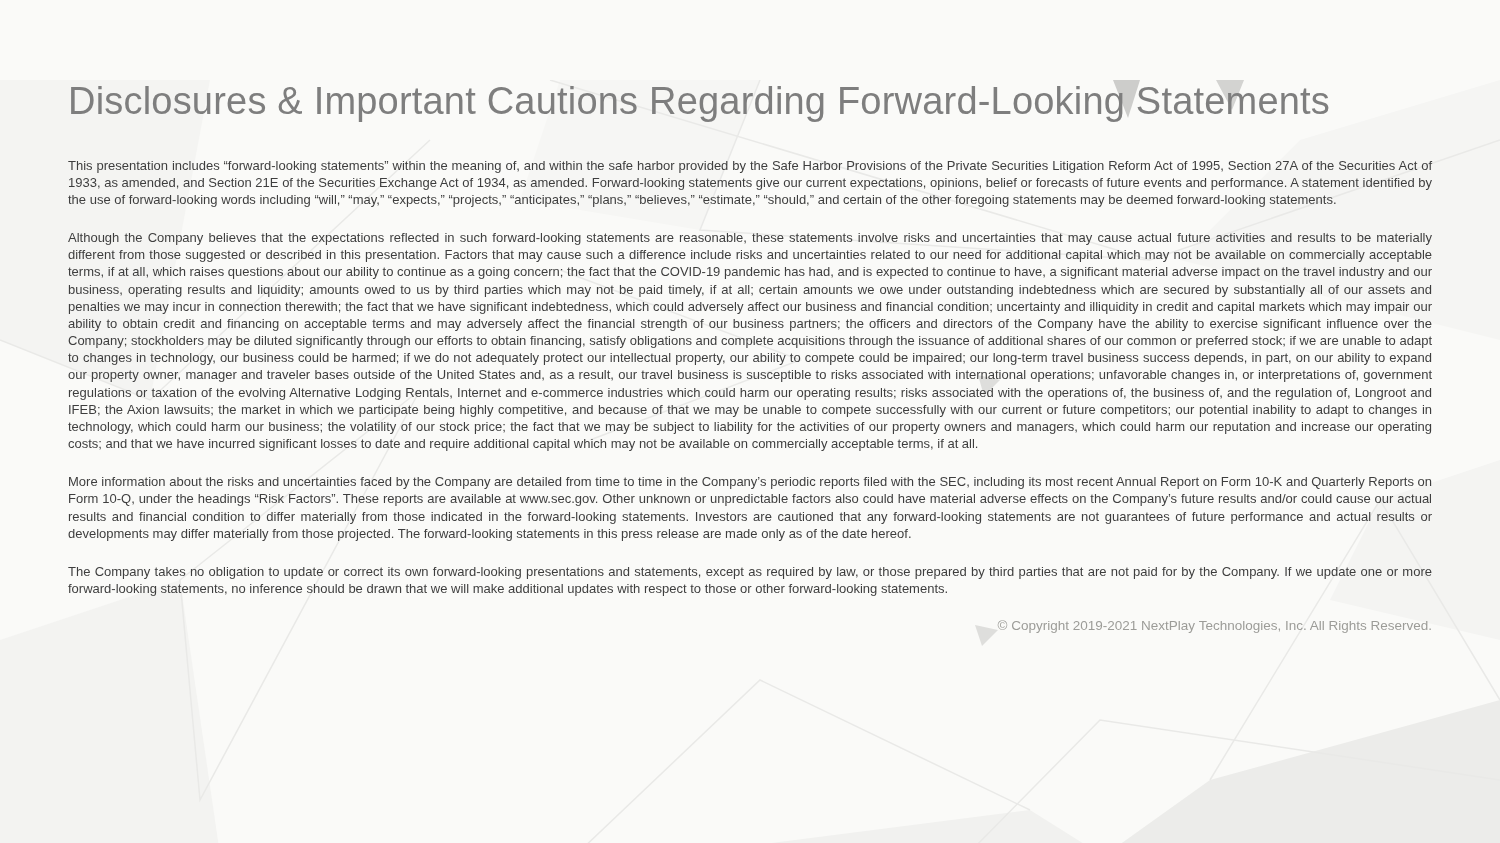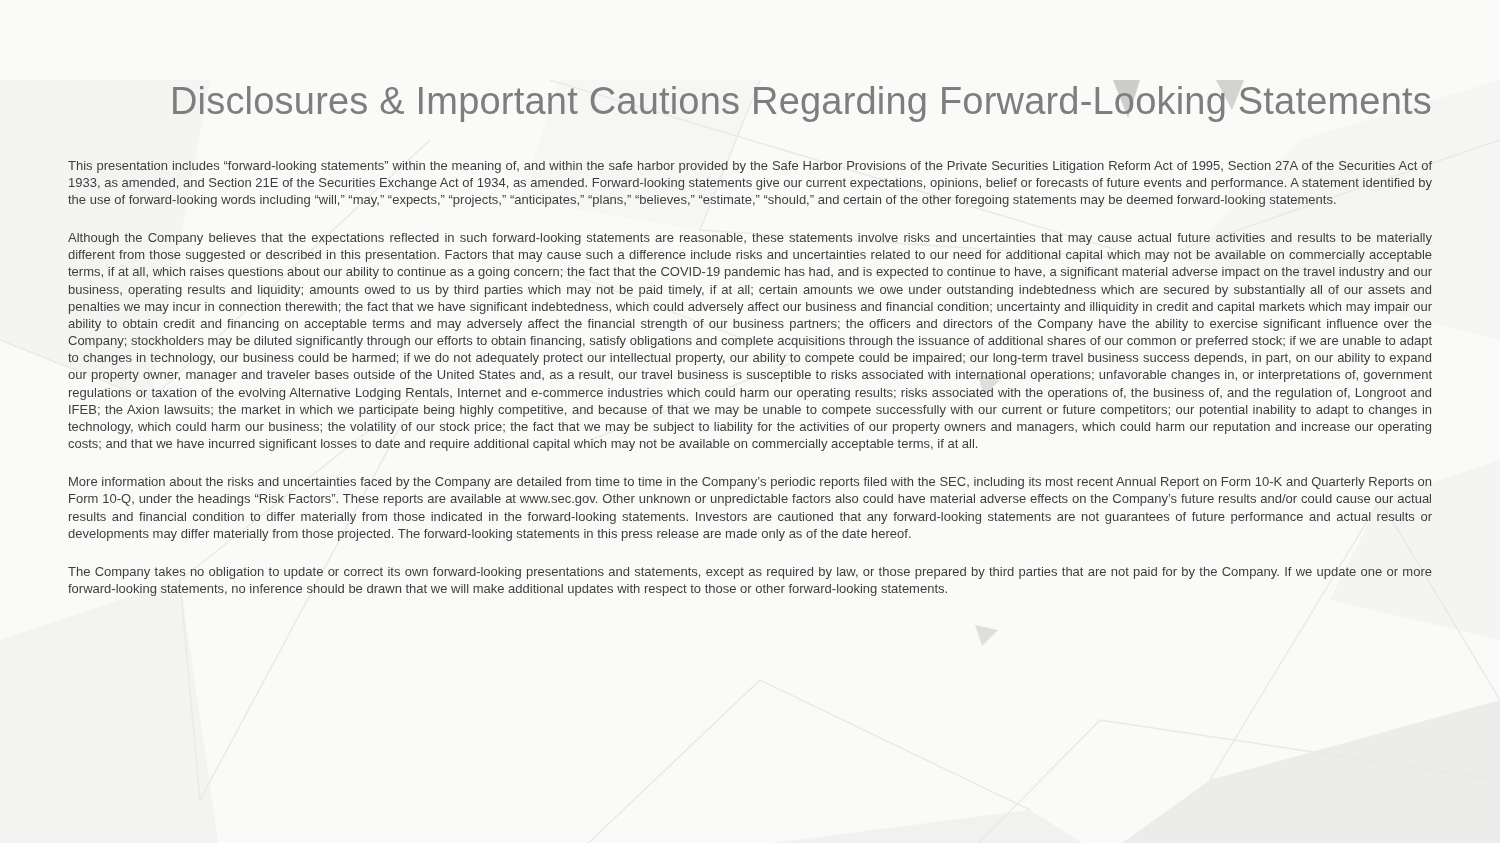--- a/index.html
+++ b/index.html
@@ -28,21 +28,20 @@
     padding: 0 68px;
     z-index: 2;
   }
   .slide-title {
     margin-top: 80px;
     font-size: 38px;
     font-weight: 400;
     color: #7e7e7e;
     letter-spacing: 0.2px;
     line-height: 1.15;
-    text-align: right;
   }
   .body-copy {
     margin-top: 33px;
   }
   .body-copy p {
     font-size: 13px;
     line-height: 1.32;
     color: #3e3e3e;
     text-align: justify;
     margin-bottom: 21px;
@@ -90,15 +89,16 @@
   <div class="content">
     <h1 class="slide-title">Disclosures &amp; Important Cautions Regarding Forward-Looking Statements</h1>
 
     <div class="body-copy">
       <p>This presentation includes “forward-looking statements” within the meaning of, and within the safe harbor provided by the Safe Harbor Provisions of the Private Securities Litigation Reform Act of 1995, Section 27A of the Securities Act of 1933, as amended, and Section 21E of the Securities Exchange Act of 1934, as amended. Forward-looking statements give our current expectations, opinions, belief or forecasts of future events and performance. A statement identified by the use of forward-looking words including “will,” “may,” “expects,” “projects,” “anticipates,” “plans,” “believes,” “estimate,” “should,” and certain of the other foregoing statements may be deemed forward-looking statements.</p>
       <p>Although the Company believes that the expectations reflected in such forward-looking statements are reasonable, these statements involve risks and uncertainties that may cause actual future activities and results to be materially different from those suggested or described in this presentation. Factors that may cause such a difference include risks and uncertainties related to our need for additional capital which may not be available on commercially acceptable terms, if at all, which raises questions about our ability to continue as a going concern; the fact that the COVID-19 pandemic has had, and is expected to continue to have, a significant material adverse impact on the travel industry and our business, operating results and liquidity; amounts owed to us by third parties which may not be paid timely, if at all; certain amounts we owe under outstanding indebtedness which are secured by substantially all of our assets and penalties we may incur in connection therewith; the fact that we have significant indebtedness, which could adversely affect our business and financial condition; uncertainty and illiquidity in credit and capital markets which may impair our ability to obtain credit and financing on acceptable terms and may adversely affect the financial strength of our business partners; the officers and directors of the Company have the ability to exercise significant influence over the Company; stockholders may be diluted significantly through our efforts to obtain financing, satisfy obligations and complete acquisitions through the issuance of additional shares of our common or preferred stock; if we are unable to adapt to changes in technology, our business could be harmed; if we do not adequately protect our intellectual property, our ability to compete could be impaired; our long-term travel business success depends, in part, on our ability to expand our property owner, manager and traveler bases outside of the United States and, as a result, our travel business is susceptible to risks associated with international operations; unfavorable changes in, or interpretations of, government regulations or taxation of the evolving Alternative Lodging Rentals, Internet and e-commerce industries which could harm our operating results; risks associated with the operations of, the business of, and the regulation of, Longroot and IFEB; the Axion lawsuits; the market in which we participate being highly competitive, and because of that we may be unable to compete successfully with our current or future competitors; our potential inability to adapt to changes in technology, which could harm our business; the volatility of our stock price; the fact that we may be subject to liability for the activities of our property owners and managers, which could harm our reputation and increase our operating costs; and that we have incurred significant losses to date and require additional capital which may not be available on commercially acceptable terms, if at all.</p>
       <p>More information about the risks and uncertainties faced by the Company are detailed from time to time in the Company’s periodic reports filed with the SEC, including its most recent Annual Report on Form 10-K and Quarterly Reports on Form 10-Q, under the headings “Risk Factors”. These reports are available at www.sec.gov. Other unknown or unpredictable factors also could have material adverse effects on the Company’s future results and/or could cause our actual results and financial condition to differ materially from those indicated in the forward-looking statements. Investors are cautioned that any forward-looking statements are not guarantees of future performance and actual results or developments may differ materially from those projected. The forward-looking statements in this press release are made only as of the date hereof.</p>
       <p>The Company takes no obligation to update or correct its own forward-looking presentations and statements, except as required by law, or those prepared by third parties that are not paid for by the Company. If we update one or more forward-looking statements, no inference should be drawn that we will make additional updates with respect to those or other forward-looking statements.</p>
     </div>
 
+    <div class="copyright">© Copyright 2019-2021 NextPlay Technologies, Inc. All Rights Reserved.</div>
   </div>
 
 </div>
 
 </body></html>

